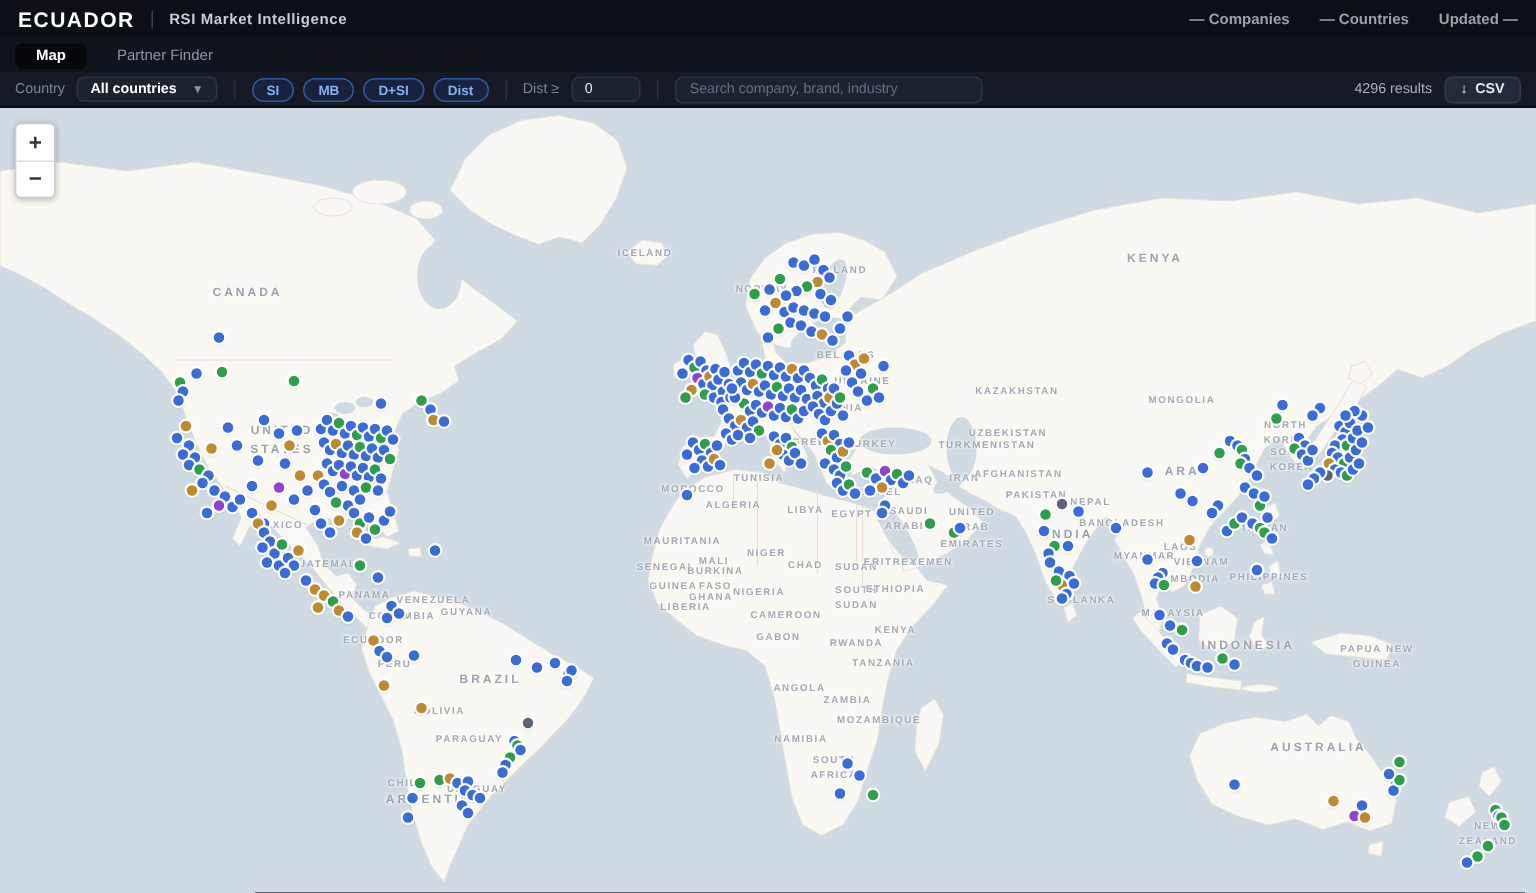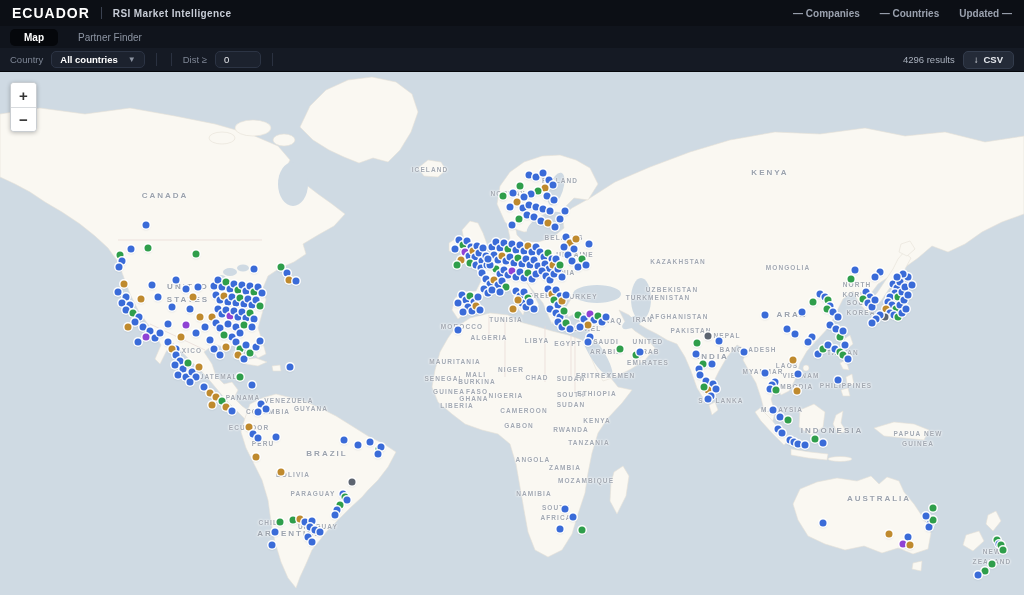--- a/index.html
+++ b/index.html
@@ -81,24 +81,31 @@
   <span class="tab">Partner Finder</span>
 </div>
 
 <div class="fbar">
   <span class="flabel">Country</span>
   <span class="fselect">
     <span>All countries</span>
     <span class="chev">▼</span>
   </span>
   <span class="vdiv"></span>
+  <div class="pills">
+    <span class="pill">SI</span>
+    <span class="pill">MB</span>
+    <span class="pill">D+SI</span>
+    <span class="pill">Dist</span>
+  </div>
   <span class="vdiv"></span>
   <span class="flabel">Dist ≥</span>
   <input class="score-input" value="0" style="">
   <span class="vdiv"></span>
+  <input class="search-input" placeholder="Search company, brand, industry" style="">
   <span class="spacer"></span>
   <span class="results">4296 results</span>
   <span class="csv-btn">
     <span>↓</span>
     <span>CSV</span>
   </span>
 </div>
 
 <div class="map">
   <svg width="1024" height="523" viewBox="0 0 1024 523">

